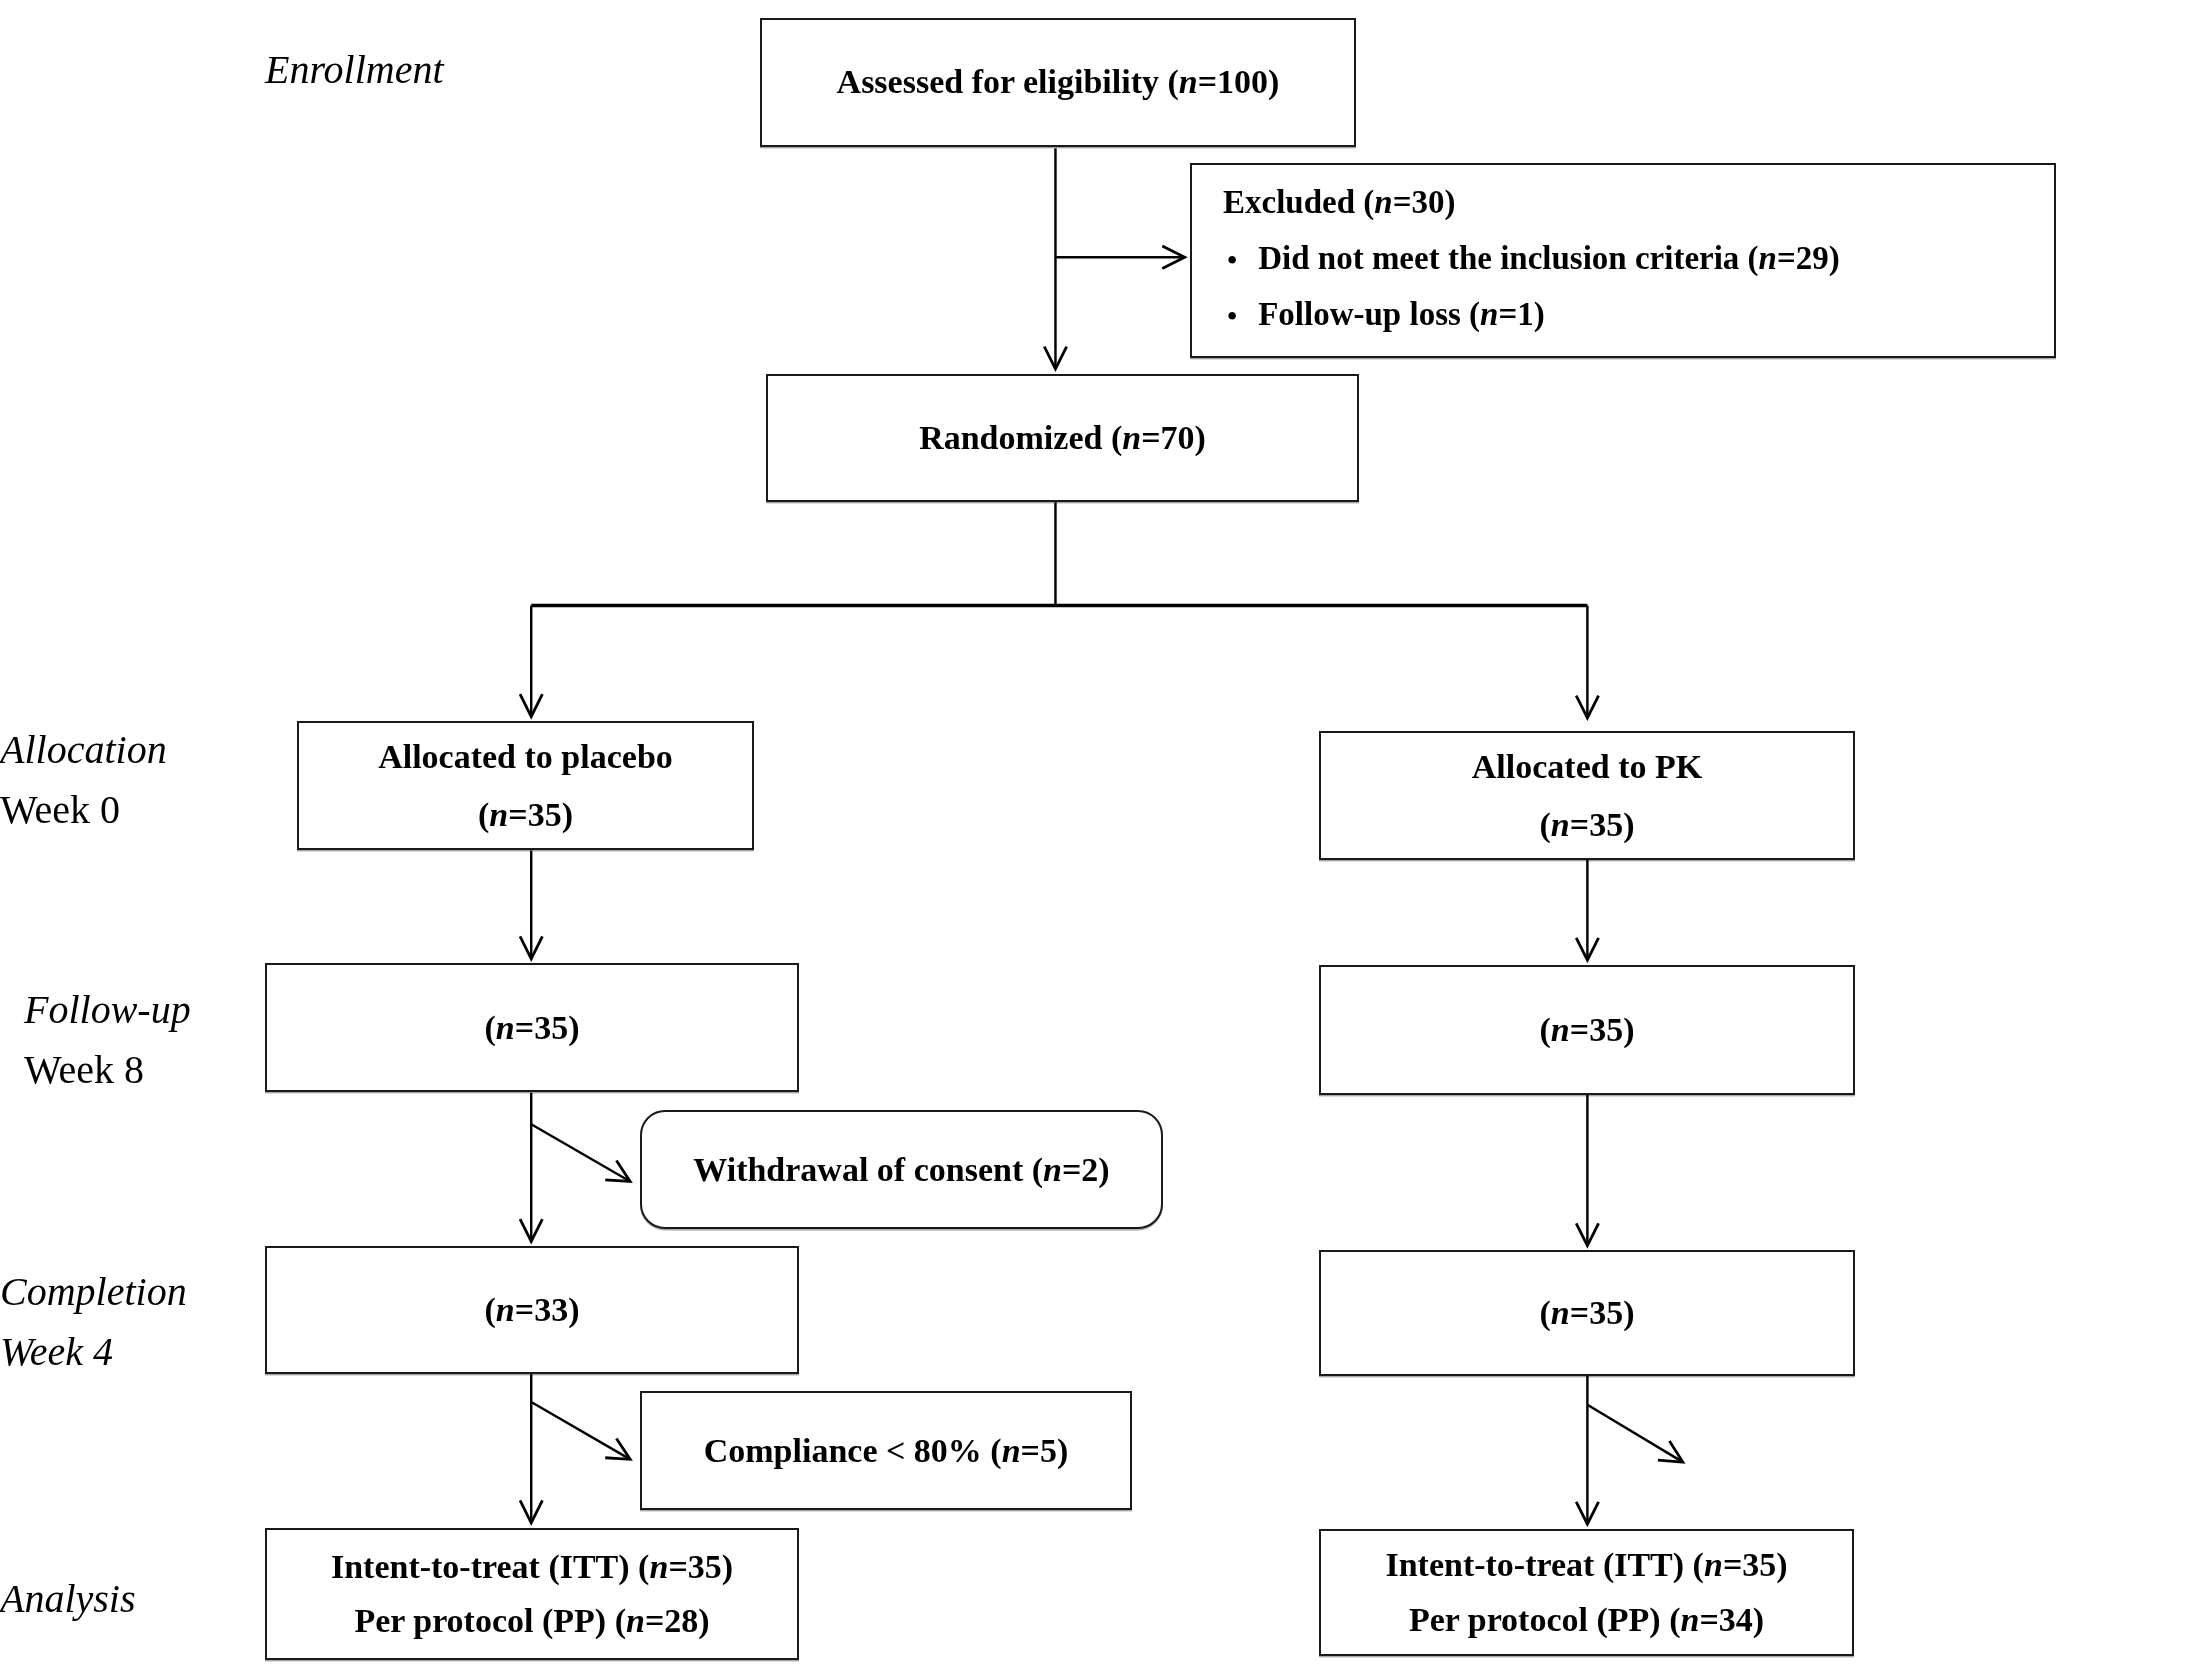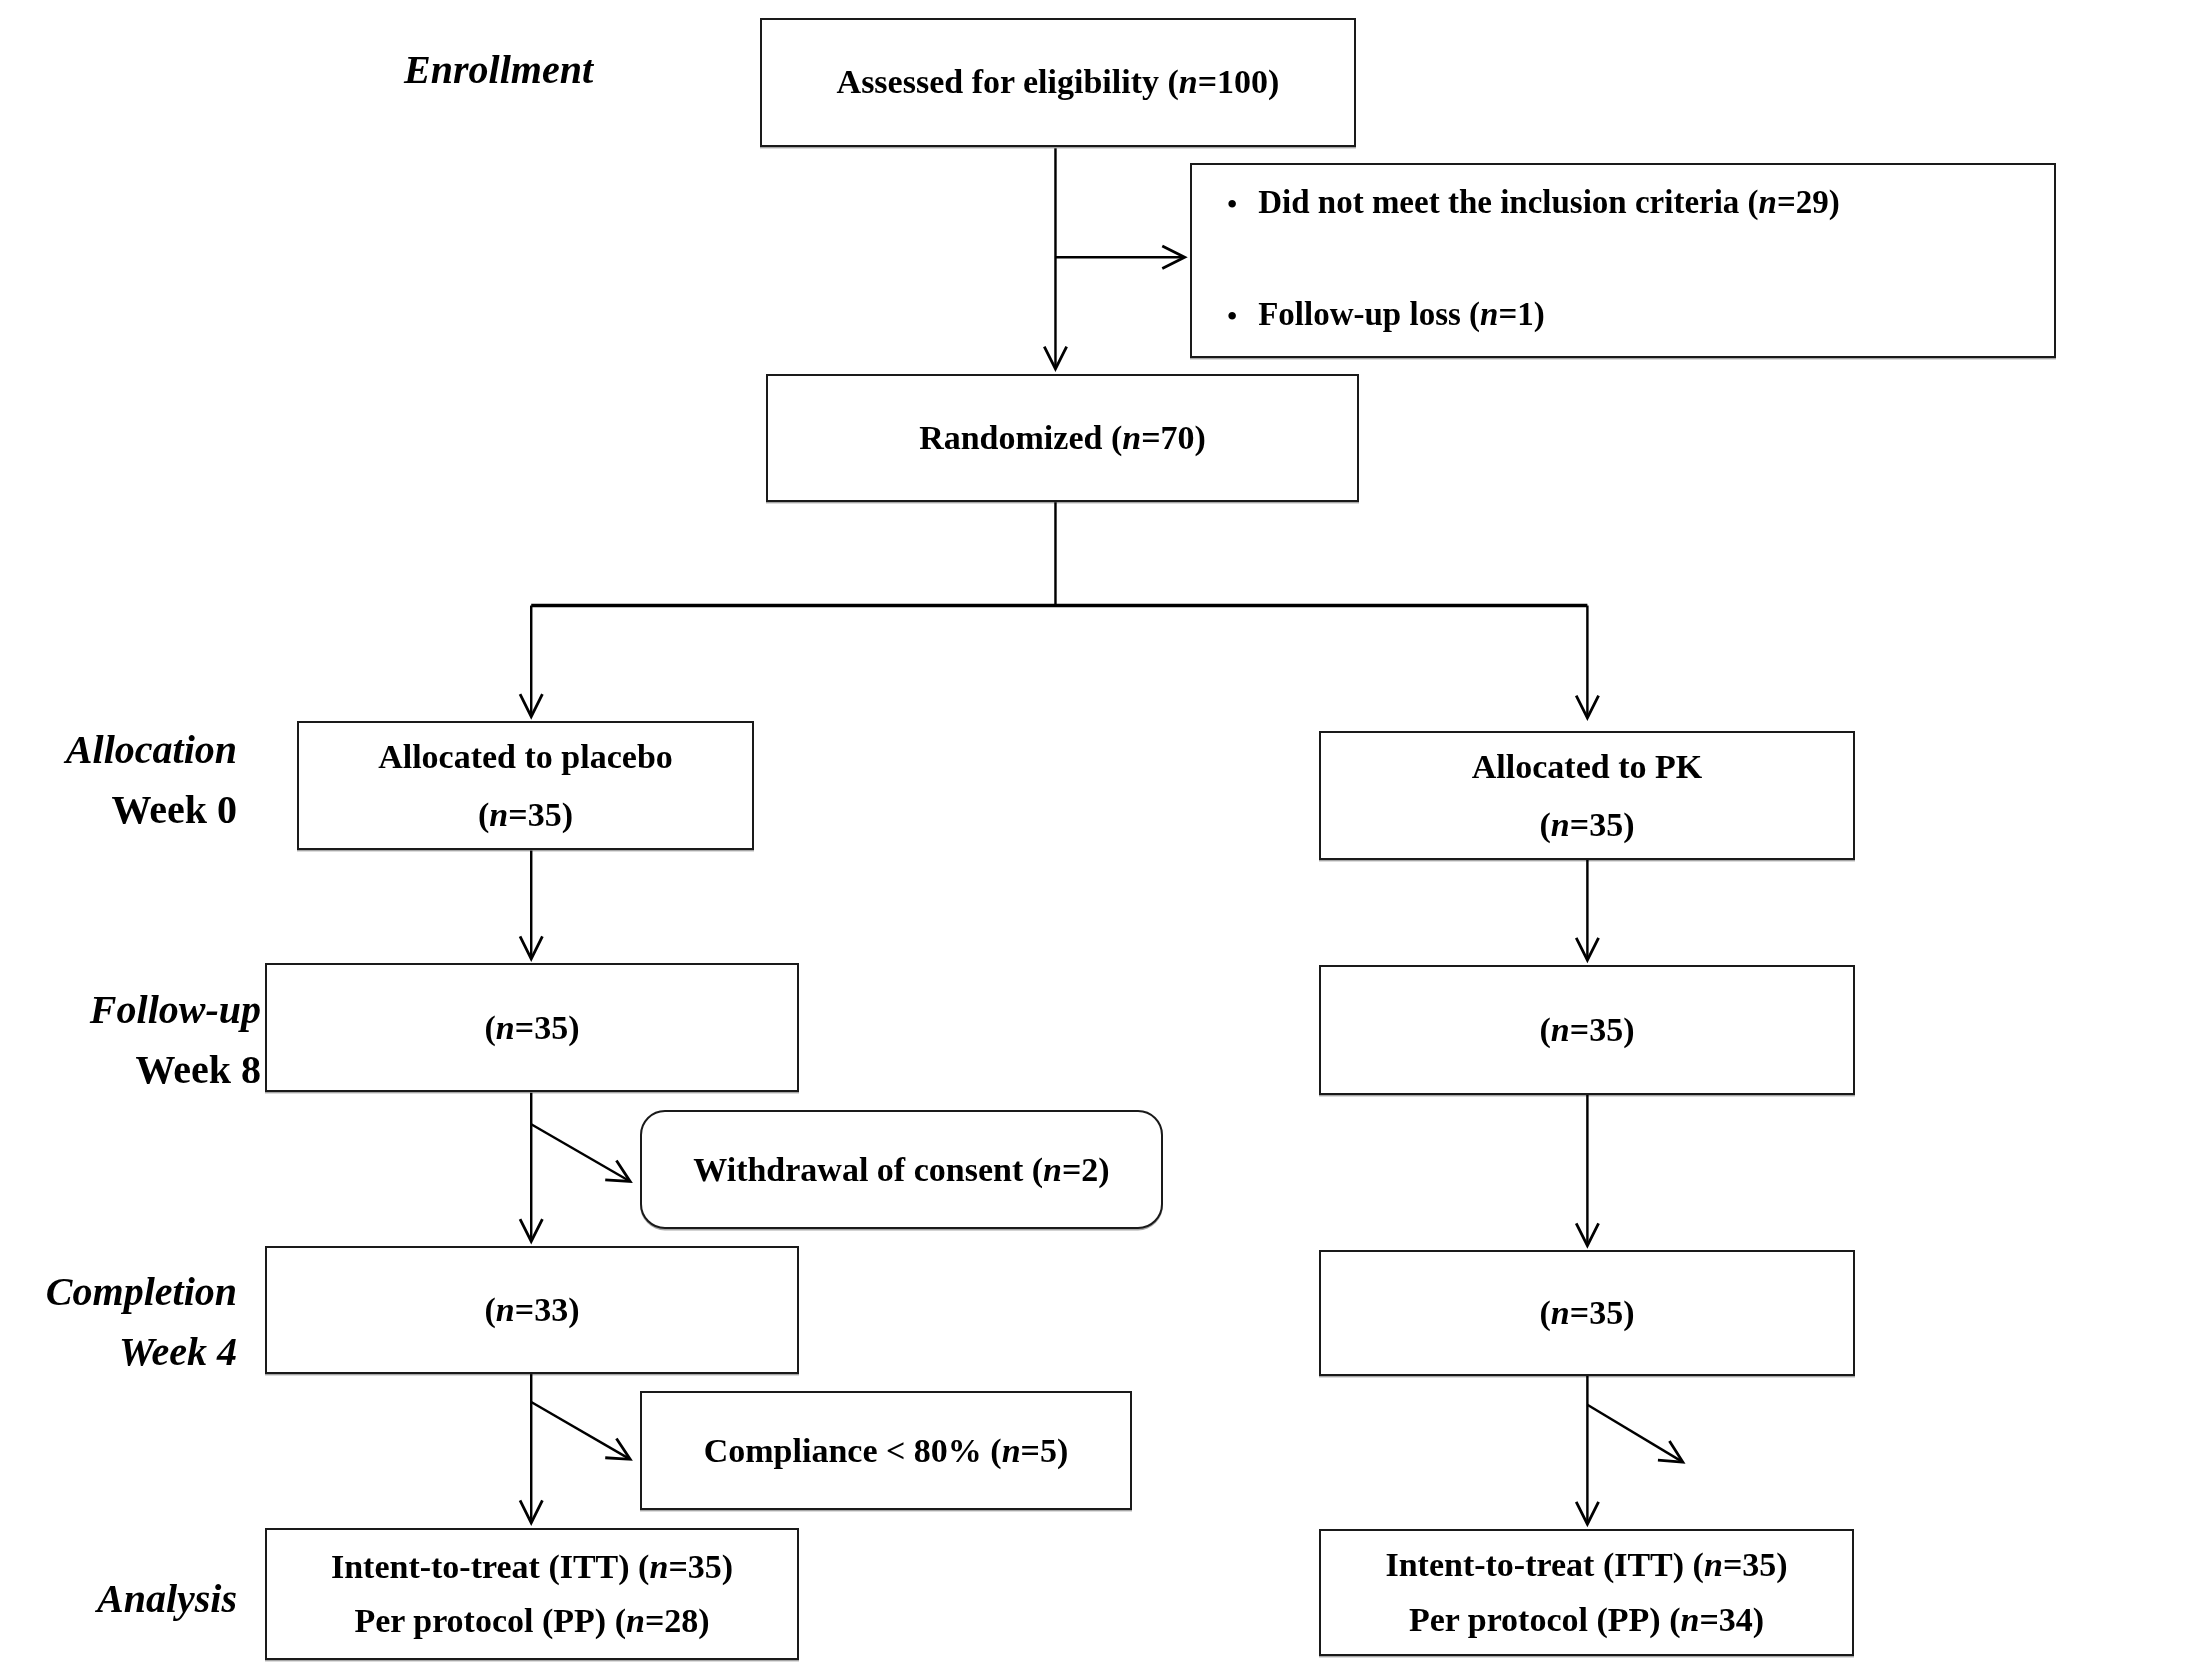--- a/index.html
+++ b/index.html
@@ -49,22 +49,22 @@
     padding-left: 4.2px;
   }
   .bullet-glyph {
     width: 31px;
     flex: 0 0 31px;
     font-size: 28px;
   }
   .bullet-text { flex: 1; }
   .stage {
     position: absolute;
-    text-align: right;
-    font-weight: bold;
+    text-align: left;
+    font-weight: normal;
     font-size: 40px;
     color: #000000;
     line-height: 1.5;
   }
   .stage .ital { font-style: italic; }
   .stage-line { white-space: nowrap; }
   i { font-style: italic; }
 </style>
 </head>
 <body>
@@ -125,20 +125,21 @@
 
   <div class="stage" style="left:0px; top:1569px; width:237px;">
     <div class="stage-line ital">Analysis</div>
   </div>
 
   <div class="box" style="left:760px; top:17.5px; width:596px; height:129px;">
     <span class="nfmt">Assessed for eligibility (<i>n</i>=100)</span>
   </div>
 
   <div class="box left-align" style="left:1190px; top:163px; width:866px; height:195px; font-size:33px;">
+    <div class="nfmt">Excluded (<i>n</i>=30)</div>
     <div class="bullet-row">
       <span class="bullet-glyph">•</span>
       <span class="bullet-text nfmt">Did not meet the inclusion criteria (<i>n</i>=29)</span>
     </div>
     <div class="bullet-row">
       <span class="bullet-glyph">•</span>
       <span class="bullet-text nfmt">Follow-up loss (<i>n</i>=1)</span>
     </div>
   </div>
 

